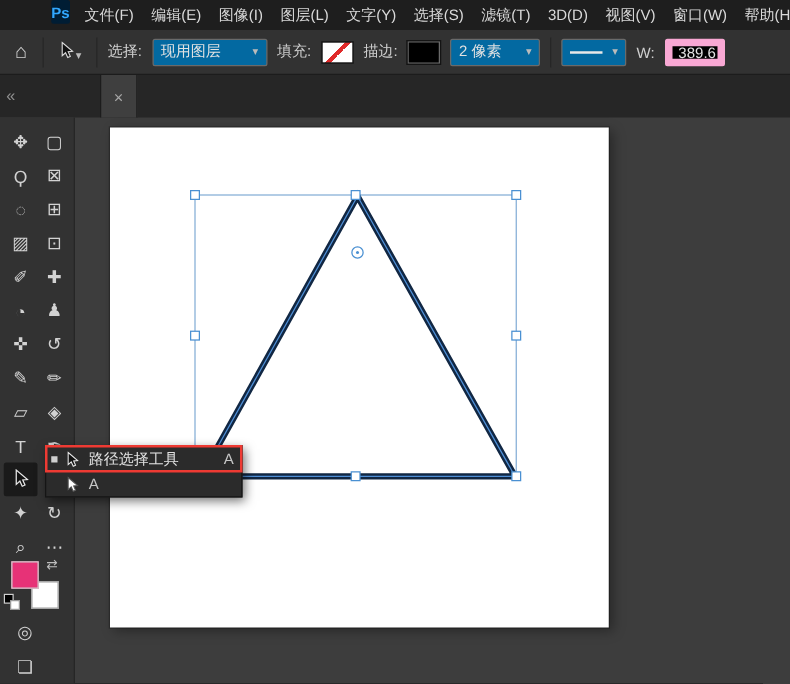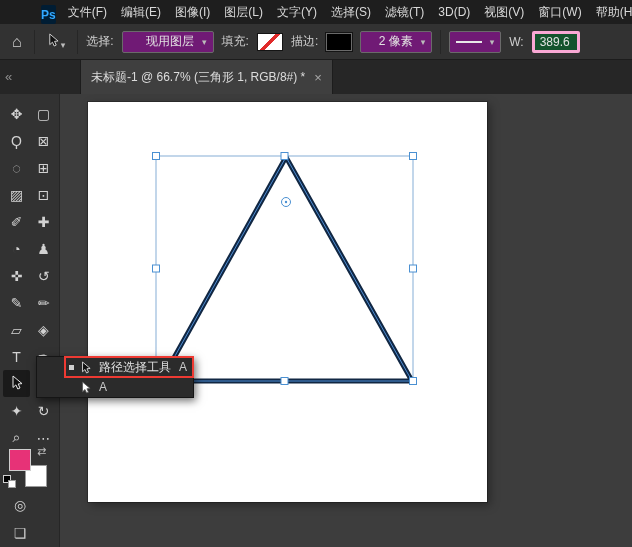--- a/index.html
+++ b/index.html
@@ -4,42 +4,42 @@
 <style>
   * { margin:0; padding:0; box-sizing:border-box; }
   html,body { background:#111; }
   #app {
     position:relative; width:632px; height:547px; overflow:hidden;
     background:#3d3d3d; font-family:"Liberation Sans","DejaVu Sans",sans-serif;
     color:#ddd; -webkit-user-select:none; user-select:none;
   }
   
   .menubar { position:absolute; left:0; top:0; width:100%; height:24px;
-    background:#1e1e1e; display:flex; align-items:flex-end; font-size:12px; color:#d9d9d9;padding-left:37px; }
+    background:#1e1e1e; display:flex; align-items:flex-start; font-size:12px; color:#d9d9d9;padding-left:37px; }
   .ps-logo { width:26px; height:19px; margin:0 5px 0 4px; background:#001d34; color:#31a8ff;
     font-weight:bold; font-size:12px; display:flex; align-items:center; justify-content:center; border-radius:2px; }
   .menu-item { padding:0 7px; height:24px; line-height:24px; white-space:nowrap; cursor:default; }
   
   .optionsbar { position:absolute; left:0; top:24px; width:100%; height:36px;
     background:#323232; border-bottom:1px solid #1c1c1c; display:flex; align-items:center;
     gap:8px; padding:0 8px; font-size:12px; color:#cfcfcf; white-space:nowrap; }
   .opt-home { font-size:16px; color:#d0d0d0; padding:0 4px; }
   .divider { width:1px; height:24px; background:#262626; flex:0 0 1px; }
   .tool-preset { display:flex; align-items:flex-end; gap:2px; padding:2px 4px; }
   .caret { font-size:9px; color:#bbb; }
-  .dd { height:22px; background:#701a75; border:1px solid #6a6a6a; border-radius:2px;
-    display:flex; align-items:center; justify-content:flex-end; padding:0 6px; gap:8px; color:#e2e2e2; }
+  .dd { height:22px; background:#0369a1; border:1px solid #6a6a6a; border-radius:2px;
+    display:flex; align-items:center; justify-content:space-between; padding:0 6px; gap:8px; color:#e2e2e2; }
   .dd-select { width:92px; }
   .dd-stroke { width:72px; }
   .dd-line { width:52px; }
   .line-sample { width:26px; height:2px; background:#e8e8e8; }
   .swatch { width:26px; height:18px; border:1px solid #141414; }
   .swatch-fill { background:linear-gradient(135deg,#fff 44%,#e02a2a 44%,#e02a2a 56%,#fff 56%); }
   .swatch-stroke { background:#000; border:1px solid #6a6a6a; outline:1px solid #141414; }
-  .num-field { height:22px; width:48px; background:#14532d; border:3px solid #f9a8d4;
+  .num-field { height:22px; width:48px; background:#000000; border:6px solid #f9a8d4;
     border-radius:2px; display:flex; align-items:center; padding:0 5px; color:#e2e2e2; flex:0 0 auto; }
   
   .tabstrip { position:absolute; left:0; top:60px; width:100%; height:34px; background:#262626; }
   .collapse-btn { position:absolute; left:5px; top:9px; font-size:13px; color:#8f8f8f; }
   .doc-tab { position:absolute; left:80px; top:0; height:34px; background:#3f3f3f;
     border-right:1px solid #1c1c1c; border-left:1px solid #1c1c1c;
     display:flex; align-items:center; gap:9px; padding:0 10px; font-size:12px; color:#dcdcdc; }
   .tab-close { color:#a8a8a8; font-size:13px; }
   
   .toolbar { position:absolute; left:0; top:94px; width:60px; height:453px;
@@ -54,21 +54,21 @@
   .mini-black { position:absolute; left:3px; top:30px; width:8px; height:8px; background:#000; border:1px solid #cfcfcf; }
   .mini-white { position:absolute; left:8px; top:35px; width:8px; height:8px; background:#fff; border:1px solid #9a9a9a; }
   .tool-bottom { position:absolute; left:8px; width:24px; height:24px; display:flex; align-items:center;
     justify-content:center; color:#cfcfcf; font-size:14px; }
   .qmask { top:399px; } .smode { top:427px; }
   
   .canvas { position:absolute; left:88px; top:102px; width:399px; height:400px; background:#fff;
     box-shadow:0 0 0 1px rgba(0,0,0,.25), 3px 3px 9px rgba(0,0,0,.35); z-index:10; }
   
   .flyout { position:absolute; left:36px; top:356px; width:158px; z-index:60;
-    background:#2b2b2b; border:1px solid #151515; box-shadow:2px 3px 8px rgba(0,0,0,.55);padding-left:28px; }
+    background:#2b2b2b; border:1px solid #151515; box-shadow:2px 3px 8px rgba(0,0,0,.55); }
   .fly-item { height:20px; display:flex; align-items:center; gap:6px; padding:0 6px 0 4px;
     font-size:12px; color:#e0e0e0; white-space:nowrap; }
   .fly-item.highlight { outline:2px solid #ee3a33; outline-offset:-1px; }
   .fly-marker { width:5px; height:5px; background:#cfcfcf; flex:0 0 5px; }
   .fly-marker.empty { background:transparent; }
   .fly-cursor { display:flex; align-items:center; flex:0 0 13px; }
   .fly-label { flex:1 1 auto; }
   .fly-key { color:#c7c7c7; }
 </style>
 </head>
@@ -123,21 +123,20 @@
     </div>
     <span class="opt-label">W:</span>
     <div class="num-field">
       <span>389.6</span>
     </div>
   </div>
 
   <div class="tabstrip">
     <span class="collapse-btn">«</span>
     <div class="doc-tab">
-      <span>未标题-1 @ 66.7% (三角形 1, RGB/8#) *</span>
       <span class="tab-close">×</span>
     </div>
   </div>
 
   <div class="canvas">
     <svg width="399" height="400" viewBox="0 0 399 400">
       <rect x="68" y="54" width="257" height="225" fill="none" stroke="#85aed6" stroke-width="1"></rect>
       <polygon points="198,55 73,279 324,279" fill="none" stroke="#112743" stroke-width="5"></polygon>
       <polygon points="198,55 73,279 324,279" fill="none" stroke="#4f8fd6" stroke-width="1"></polygon>
       <g>

